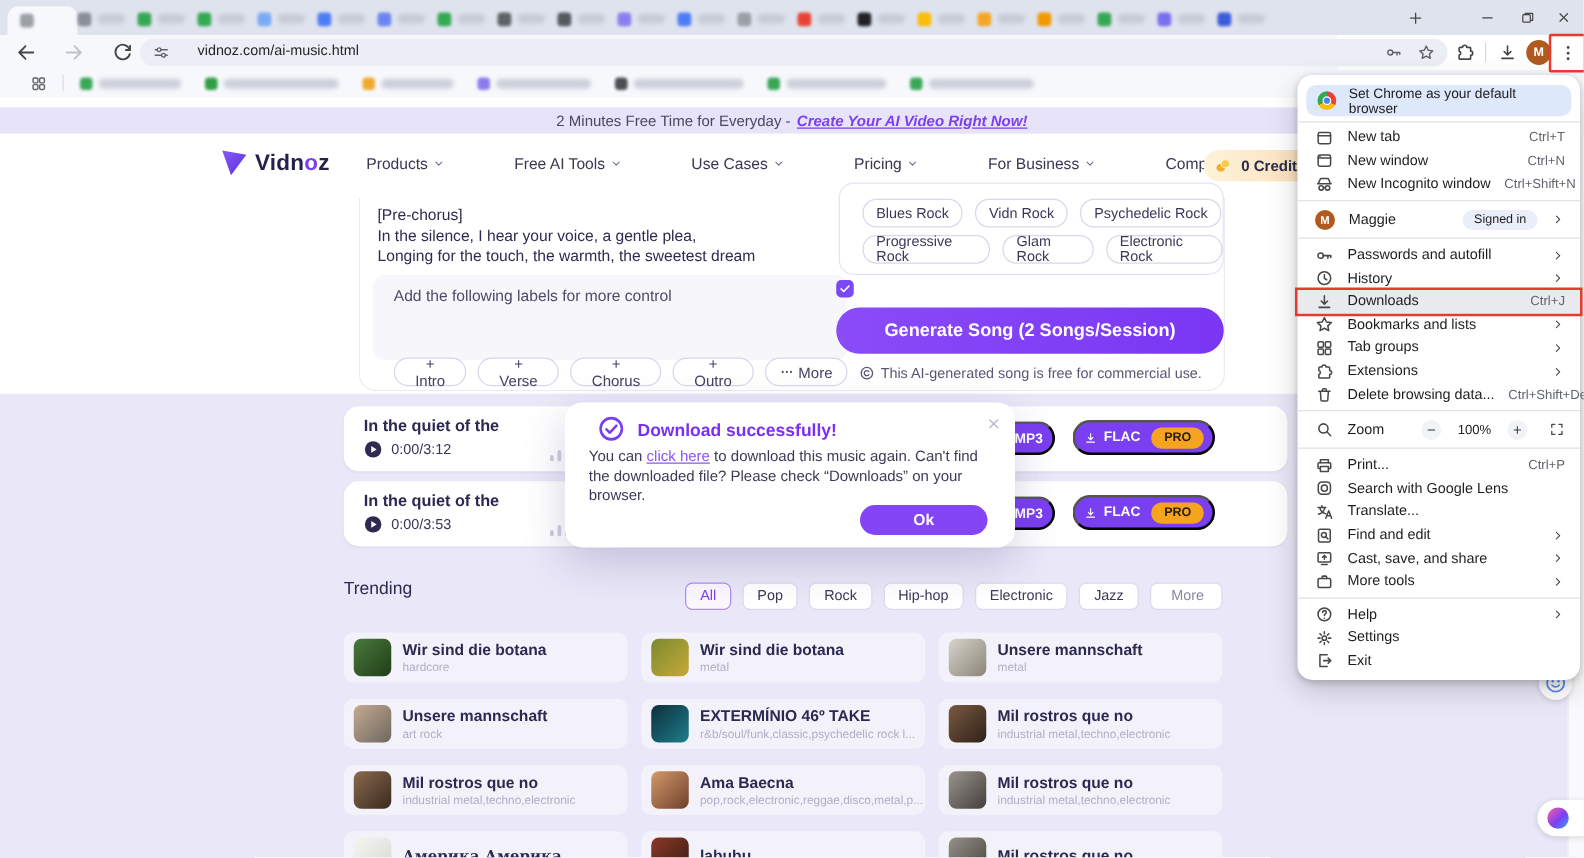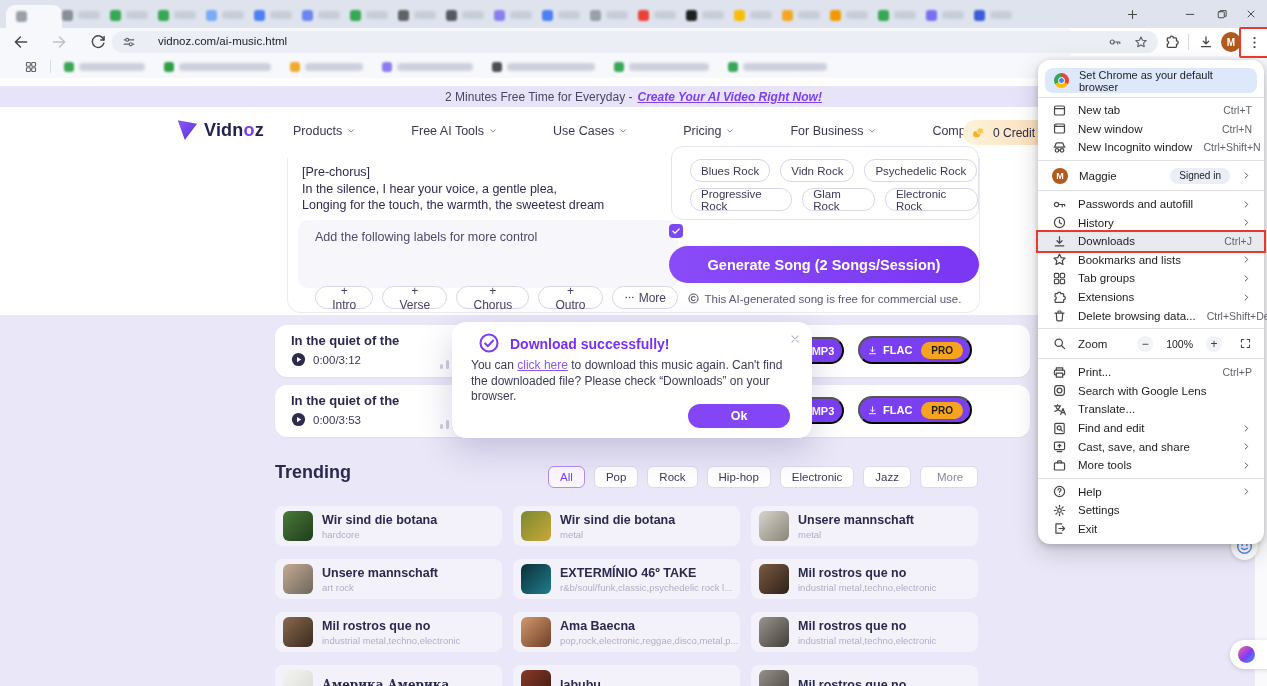--- a/index.html
+++ b/index.html
@@ -30,21 +30,21 @@
   .lav{position:absolute;top:237px;left:0;width:1267px;height:371px;background:#eae7f8;}
   .banner{position:absolute;top:8px;left:0;width:1267px;height:21px;background:#e7e3f9;display:flex;align-items:center;justify-content:center;font-size:12px;color:#4a4663;}
   .banner a{color:#7d3ff2;font-style:italic;font-weight:bold;text-decoration:underline;margin-left:5px;}
   .nav{position:absolute;top:29px;left:0;width:1267px;height:50px;background:#fff;}
   .brand{position:absolute;left:176px;top:12px;display:flex;align-items:center;gap:6px;}
   .brand-mark{width:22px;height:22px;background:linear-gradient(140deg,#8a5cf7,#5a2fe0);clip-path:polygon(8% 6%,96% 22%,40% 96%);border-radius:5px;}
   .brand-name{font-size:18px;font-weight:bold;color:#23224e;letter-spacing:.2px;}
   .brand-name b{color:#7b3ff2;}
   .navitems{position:absolute;left:265px;top:17px;display:flex;gap:27px;}
   .navitem{display:flex;align-items:center;gap:4px;font-size:12.5px;color:#3a3750;margin-left:28px;}
-  .credit{position:absolute;left:963px;top:13px;height:25px;border-radius:13px;display:flex;align-items:center;gap:7px;padding:0 12px 0 8px;background:linear-gradient(90deg,#fdf3da,#fbdfba);font-size:12px;font-weight:normal;color:#2b2a4a;text-align:center;}
+  .credit{position:absolute;left:963px;top:13px;height:25px;border-radius:13px;display:flex;align-items:center;gap:7px;padding:0 12px 0 8px;background:linear-gradient(90deg,#fdf3da,#fbdfba);font-size:12px;font-weight:bold;color:#2b2a4a;text-align:center;}
 
   .formcard{position:absolute;left:287px;top:80px;width:691px;height:154px;background:#fff;border:1px solid #ecebf4;border-top:none;border-radius:0 0 14px 14px;}
   .lyrics{position:absolute;left:14px;top:6px;width:370px;height:56px;overflow:hidden;font-size:12.5px;line-height:16.5px;color:#2e2b50;}
   .labelsbox{position:absolute;left:10px;top:62px;width:380px;height:68px;background:#f7f7fb;border-radius:10px;}
   .labelhint{position:absolute;left:17px;top:10px;font-size:12.5px;color:#4e4a6a;}
   .labelrow{position:absolute;left:17px;top:32px;display:flex;gap:9px;margin-top:34px;}
   .lbtn{height:23px;border:1px solid #d8d6ea;border-radius:12px;background:#fff;display:flex;align-items:center;padding:0 11px;font-size:12px;color:#454263;gap:4px;}
   .genrepanel{position:absolute;left:383px;top:-12px;width:306px;height:72px;border:1px solid #e6e4f1;border-radius:12px;}
   .chiprow{position:absolute;left:18px;display:flex;gap:10px;}
   .gchip{height:21px;border:1px solid #d9d7ea;border-radius:11px;background:#fff;display:flex;align-items:center;padding:0 10px;font-size:11.5px;color:#3c3958;}
@@ -62,21 +62,21 @@
   .pro{background:#f6a41f;color:#241c05;font-size:10px;font-weight:bold;border-radius:10px;padding:3px 10px;margin-left:4px;}
 
   .modal{position:absolute;left:452px;top:244px;width:360px;height:116px;background:#fff;border-radius:14px;box-shadow:0 12px 34px rgba(60,50,120,.22);z-index:30;}
   .mtitle{position:absolute;left:58px;top:14px;font-size:14px;font-weight:bold;color:#7b2ff5;}
   .mcheck{position:absolute;left:26px;top:10px;width:22px;height:22px;color:#7b3ff2;}
   .mbody{position:absolute;left:19px;top:36px;width:322px;font-size:12px;line-height:15.5px;color:#3e3b58;}
   .mbody a{color:#8a57f5;text-decoration:underline;}
   .okbtn{position:absolute;left:236px;top:82px;width:102px;height:24px;border-radius:12px;background:#8445f7;color:#fff;font-size:12.5px;font-weight:bold;display:flex;align-items:center;justify-content:center;border:none;}
   .mclose{position:absolute;left:336px;top:10px;width:14px;height:14px;color:#b9b7c9;}
 
-  .trendtitle{position:absolute;left:275px;top:384px;font-size:18px;font-weight:700;color:#2b2950;}
+  .trendtitle{position:absolute;left:275px;top:384px;font-size:14px;font-weight:400;color:#2b2950;}
   .filters{position:absolute;right:289px;top:388px;display:flex;gap:9px;}
   .fchip{height:22px;border:1px solid #dcdaec;border-radius:6px;background:#fff;display:flex;align-items:center;padding:0 11px;font-size:11.5px;color:#3c3958;gap:5px;}
   .fchip.sel{border-color:#b18cf7;color:#7d3ff2;background:#faf7ff;}
   .grid{position:absolute;left:275px;top:428px;width:703px;display:grid;grid-template-columns:repeat(3,1fr);gap:13px 11px;grid-auto-rows:40px;}
   .titem{background:#f3f2fa;border-radius:8px;display:flex;align-items:center;gap:9px;padding-left:8px;overflow:hidden;}
   .thumb{width:30px;height:30px;border-radius:6px;flex:none;}
   .ttitle{font-size:12.5px;font-weight:bold;color:#2b2950;white-space:nowrap;}
   .tgenre{font-size:9.5px;color:#b0aec6;margin-top:2px;white-space:nowrap;}
 
   .scrolltrack{position:absolute;left:1254px;top:0;width:13px;height:608px;background:#fafafc;border-left:1px solid #ececf0;}

